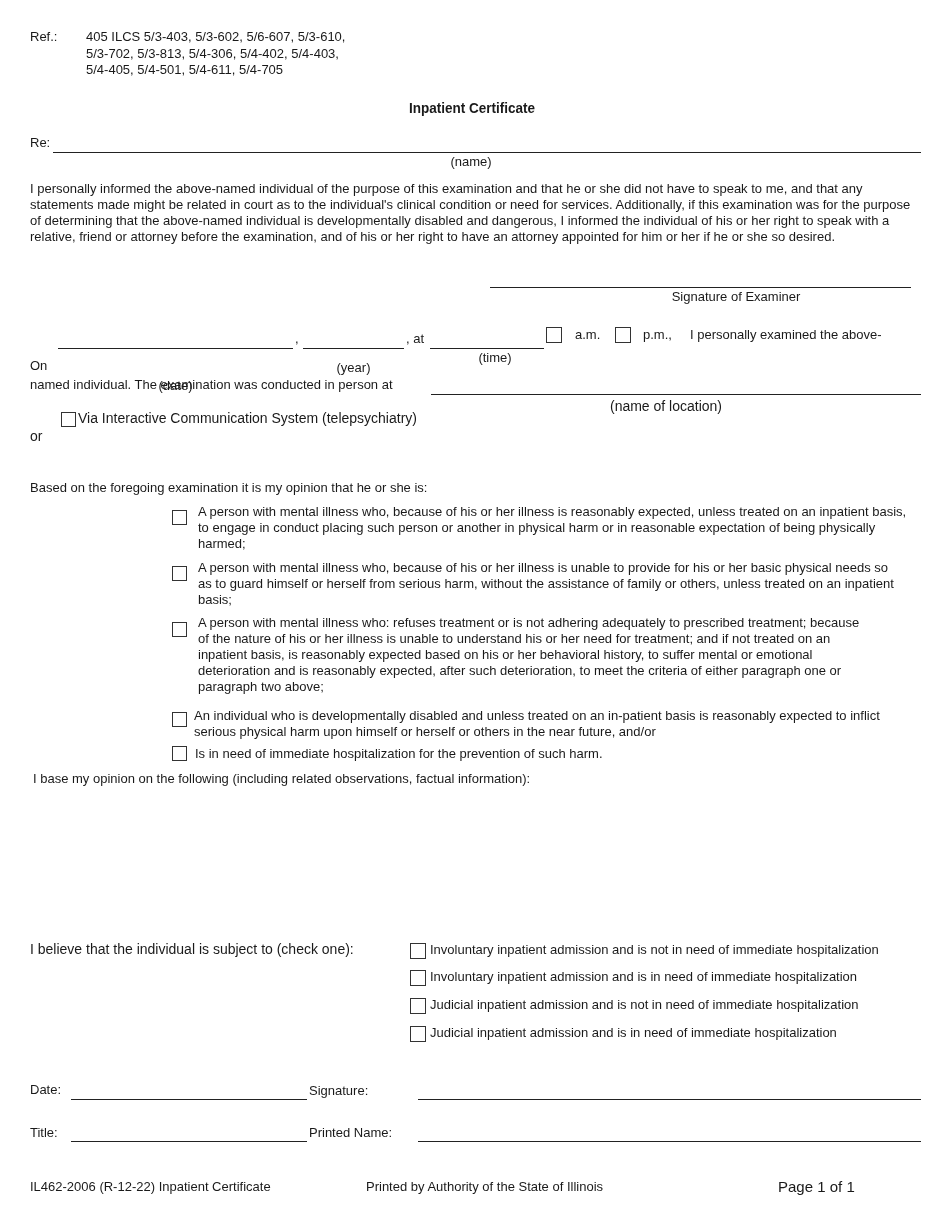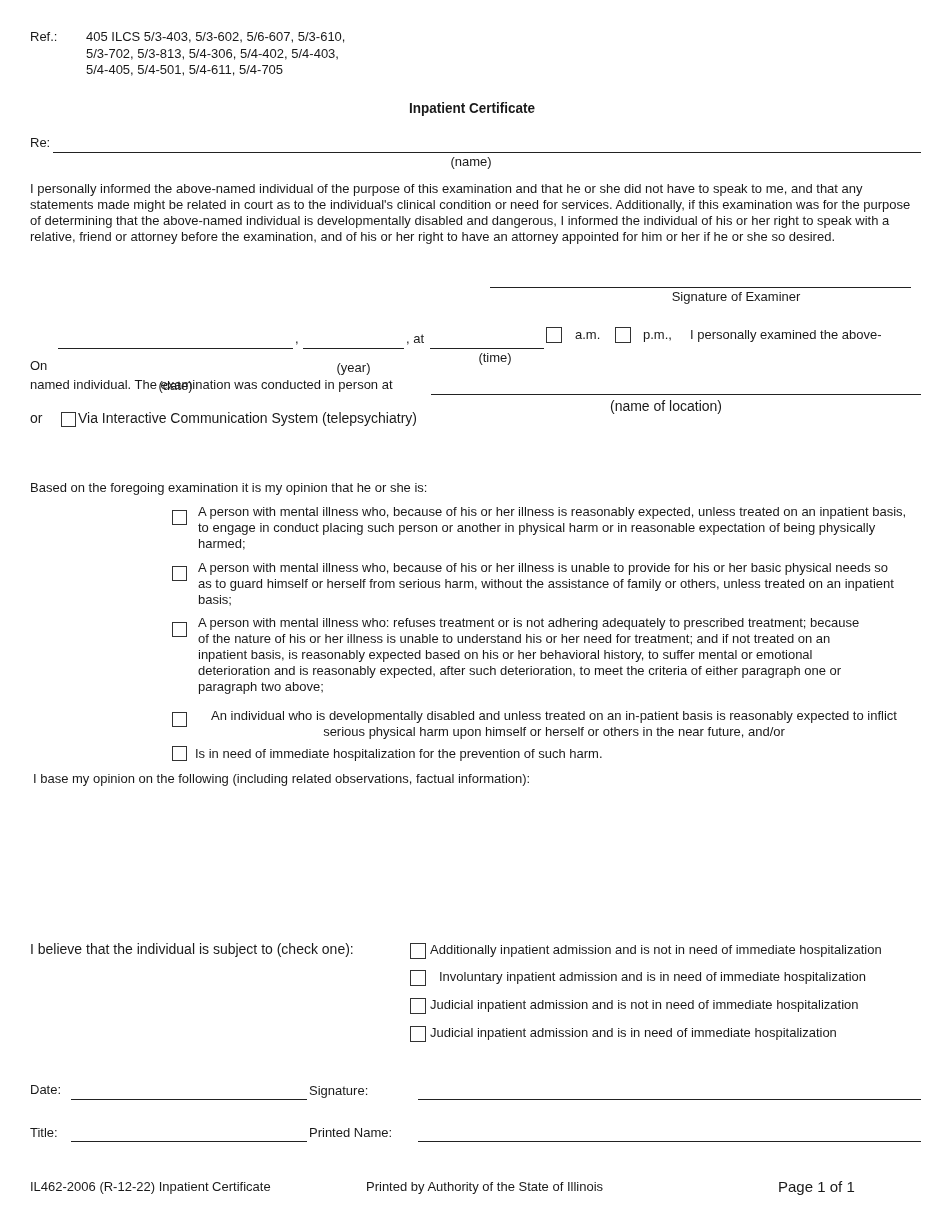--- a/index.html
+++ b/index.html
@@ -58,51 +58,51 @@
 <div class="abs t13" style="left:575px;top:327px;">a.m.</div>
 <div class="cb" style="left:615px;top:327px;width:16px;height:16px;"></div>
 <div class="abs t13" style="left:643px;top:327px;">p.m.,</div>
 <div class="abs t13" style="left:690px;top:327px;">I personally examined the above-</div>
 
 <div class="abs t13" style="left:30px;top:377px;">named individual.  The examination was conducted in person at</div>
 <div class="line" style="left:431px;width:490px;top:394px;"></div>
 <input class="fieldhit" style="left: 433px; width: 486px; top: 376px;" value="">
 <div class="cap t14" style="left:560px;width:212px;top:398px;font-size:14px;">(name of location)</div>
 
-<div class="abs t14" style="left:30px;top:410px;text-align:right;">or</div>
+<div class="abs t14" style="left:30px;top:428px;text-align:right;">or</div>
 <div class="cb" style="left:61px;top:412px;width:15px;height:15px;"></div>
 <div class="abs t14" style="left:78px;top:410px;">Via Interactive Communication System (telepsychiatry)</div>
 
 <div class="abs t13" style="left:30px;top:480px;">Based on the foregoing examination it is my opinion that he or she is:</div>
 
 <div class="cb" style="left:172px;top:510px;width:15px;height:15px;"></div>
 <div class="para" style="left:198px;top:504px;width:716px;">A person with mental illness who, because of his or her illness is reasonably expected, unless treated on an inpatient basis, to engage in conduct placing such person or another in physical harm or in reasonable expectation of being physically harmed;</div>
 
 <div class="cb" style="left:172px;top:566px;width:15px;height:15px;"></div>
 <div class="para" style="left:198px;top:560px;width:700px;">A person with mental illness who, because of his or her illness is unable to provide for his or her basic physical needs so as to guard himself or herself from serious harm, without the assistance of family or others, unless treated on an inpatient basis;</div>
 
 <div class="cb" style="left:172px;top:622px;width:15px;height:15px;"></div>
 <div class="para" style="left:198px;top:615px;width:665px;">A person with mental illness who: refuses treatment or is not adhering adequately to prescribed treatment; because of the nature of his or her illness is unable to understand his or her need for treatment; and if not treated on an inpatient basis, is reasonably expected based on his or her behavioral history, to suffer mental or emotional deterioration and is reasonably expected, after such deterioration, to meet the criteria of either paragraph one or paragraph two above;</div>
 
 <div class="cb" style="left:172px;top:712px;width:15px;height:15px;"></div>
-<div class="para" style="left:194px;top:708px;width:720px;text-align:center;">An individual who is developmentally disabled and unless treated on an in-patient basis is reasonably expected to inflict serious physical harm upon himself or herself or others in the near future, and/or</div>
+<div class="para" style="left:194px;top:708px;width:720px;">An individual who is developmentally disabled and unless treated on an in-patient basis is reasonably expected to inflict serious physical harm upon himself or herself or others in the near future, and/or</div>
 
 <div class="cb" style="left:172px;top:746px;width:15px;height:15px;"></div>
 <div class="para" style="left:195px;top:746px;width:720px;">Is in need of immediate hospitalization for the prevention of such harm.</div>
 
 <div class="abs t13" style="left:33px;top:771px;">I base my opinion on the following (including related observations, factual information):</div>
 <textarea class="fieldhit" style="left: 33px; top: 792px; width: 880px; height: 130px; resize: none;" value=""></textarea>
 
 <div class="abs t14" style="left:30px;top:941px;">I believe that the individual is subject to (check one):</div>
 
 <div class="cb" style="left:410px;top:943px;width:16px;height:16px;"></div>
-<div class="abs t13" style="left:430px;top:942px;">Additionally inpatient admission and is not in need of immediate hospitalization</div>
+<div class="abs t13" style="left:430px;top:942px;">Involuntary inpatient admission and is not in need of immediate hospitalization</div>
 
 <div class="cb" style="left:410px;top:970px;width:16px;height:16px;"></div>
-<div class="abs t13" style="left:430px;top:969px;margin-left:9px;">Involuntary inpatient admission and is in need of immediate hospitalization</div>
+<div class="abs t13" style="left:430px;top:969px;">Involuntary inpatient admission and is in need of immediate hospitalization</div>
 
 <div class="cb" style="left:410px;top:998px;width:16px;height:16px;"></div>
 <div class="abs t13" style="left:430px;top:997px;">Judicial inpatient admission and is not in need of immediate hospitalization</div>
 
 <div class="cb" style="left:410px;top:1026px;width:16px;height:16px;"></div>
 <div class="abs t13" style="left:430px;top:1025px;">Judicial inpatient admission and is in need of immediate hospitalization</div>
 
 <div class="abs t13" style="left:30px;top:1082px;">Date:</div>
 <div class="line" style="left:71px;width:236px;top:1099px;"></div>
 <input class="fieldhit" style="left: 73px; width: 232px; top: 1080px;" value="">

